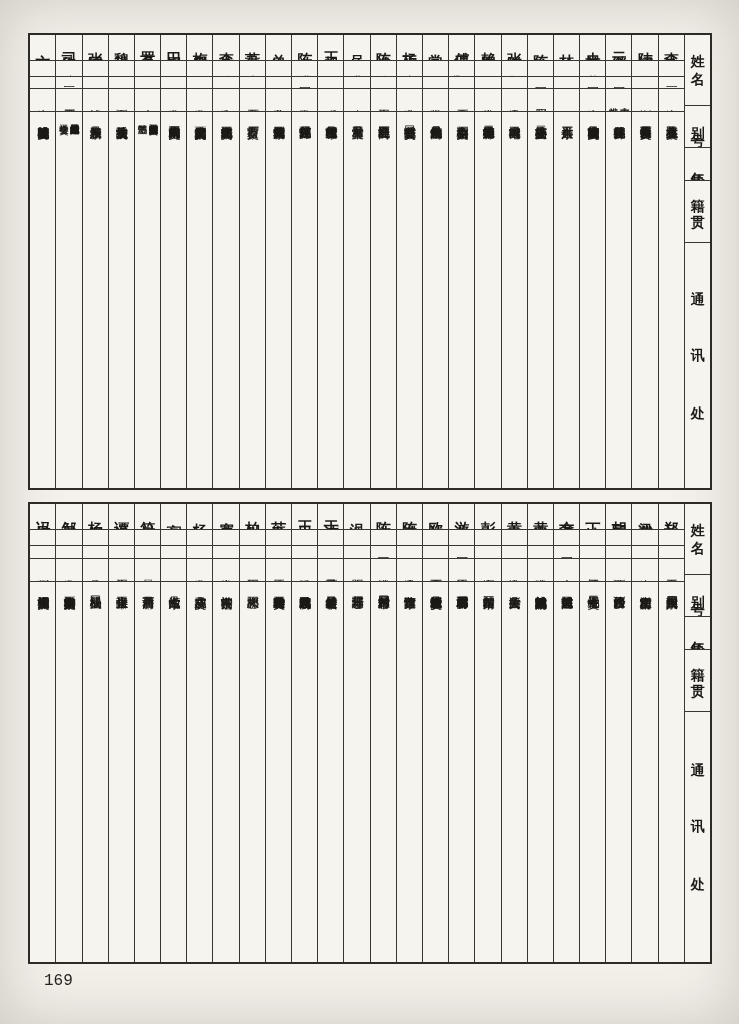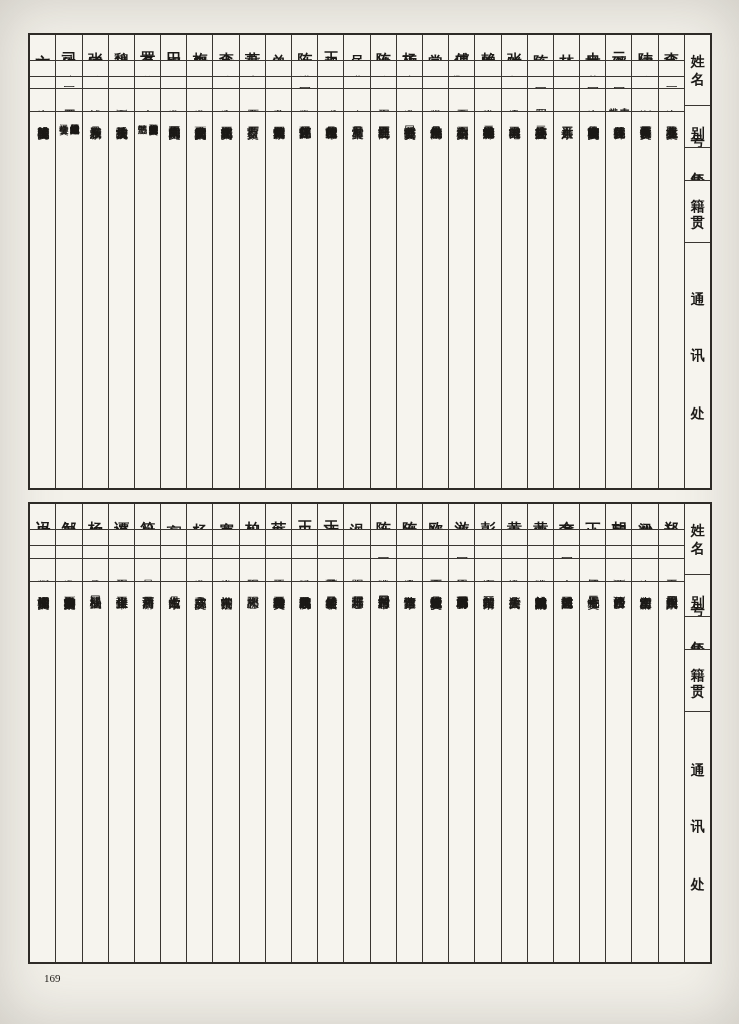--- a/index.html
+++ b/index.html
@@ -72,22 +72,22 @@
   .h-name  { letter-spacing:18px; transform:translateY(-9px); }
   .h-alias { letter-spacing:8px;  transform:translateY(-4px); }
   .h-age   { letter-spacing:2px;  transform:translateY(-1px); }
   .h-native{ letter-spacing:16px; transform:translateY(-8px); }
   .h-addr  { letter-spacing:58px; transform:translateY(0); height:auto; align-self:center; }
   .header-col .r-addr { align-items:center; justify-content:center; }
 
   #page-number {
     position:absolute;
     left:44px; top:972px;
-    font-family:Liberation Serif, serif;
-    font-size:11px;
+    font-family:Liberation Mono, monospace;
+    font-size:16px;
     color:#26231f;
   }
 </style>
 </head>
 <body>
 
 <div id="page">
   <div id="table-top" class="dir-table">
       <div class="col header-col">
         <div class="cell r-name">

